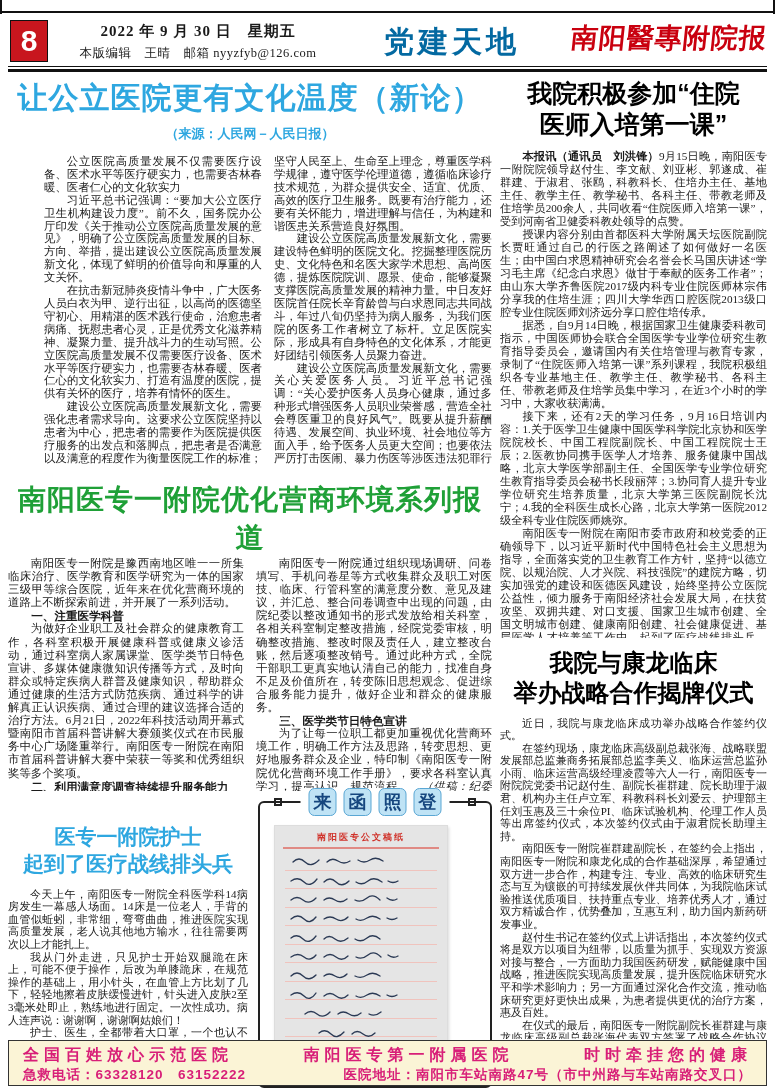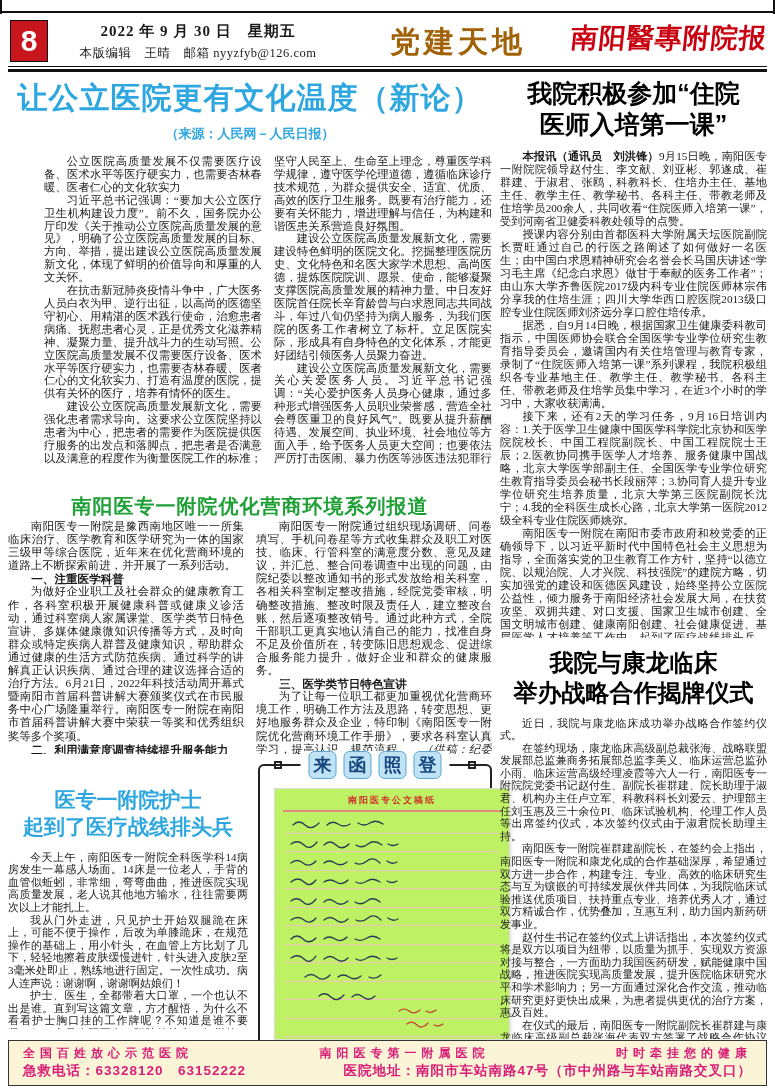--- a/index.html
+++ b/index.html
@@ -14,22 +14,22 @@
   .topline { position:absolute; left:0; right:0; top:11px; height:2px; background:#111; }
   .corner-tick { position:absolute; top:0; width:2px; height:14px; background:#111; }
   .hdr { position:absolute; left:8px; right:8px; top:20px; height:44px; }
   .pagenum { position:absolute; left:2px; top:0; width:38px; height:42px;
     background:#c8161e; border:1px solid #111; color:#fff; font-size:30px; font-weight:bold;
     display:flex; align-items:center; justify-content:center;
     font-family:"Liberation Sans","DejaVu Sans",sans-serif; }
   .dateblock { position:absolute; left:60px; top:2px; width:260px; text-align:center; }
   .dateline { font-size:15px; font-weight:bold; letter-spacing:1px; }
   .editorline { font-size:12.5px; margin-top:4px; letter-spacing:0.5px; }
-  .sectiontitle { position:absolute; left:360px; top:2px; width:180px; text-align:center;
-    font-size:30px; font-weight:900; color:#a16207; letter-spacing:4px;
+  .sectiontitle { position:absolute; left:376px; top:2px; width:180px; text-align:left;
+    font-size:30px; font-weight:900; color:#0369a1; letter-spacing:4px;
     font-family:"Liberation Sans","DejaVu Sans",sans-serif; }
   .masthead { position:absolute; right:0; top:0; width:205px; text-align:right;
     font-size:27px; font-weight:bold; color:#c9000f; transform:skewX(-6deg);
     font-family:"Liberation Serif","DejaVu Serif",serif; letter-spacing:1px; }
   .hdr-rules { position:absolute; left:8px; right:8px; top:66px; }
   .hdr-rules .thin { height:1px; background:#111; }
   .hdr-rules .thick { height:3px; background:#111; margin-top:2px; }
 
   
   .left-region { position:absolute; left:8px; top:74px; width:484px; }
@@ -38,22 +38,22 @@
   
   .a1-title { text-align:center; color:#2ea7e0; font-weight:bold; font-size:30px;
     letter-spacing:1px; font-family:"Liberation Sans","DejaVu Sans",sans-serif; margin-top:4px; }
   .a1-source { text-align:center; color:#2ea7e0; font-size:13px; font-weight:bold; margin-top:6px; }
   .a1-body { margin-top:12px; height:322px; overflow:hidden;
     column-count:2; column-gap:12px; column-fill:auto;
     font-size:11.4px; line-height:12.9px; text-align:justify;margin-left:36px; }
   .a1-body p { text-indent:2em; }
 
   
-  .green-title { text-align:center; color:#1fa037; font-weight:bold; font-size:20px;
-    letter-spacing:1px; margin-top:16px; font-family:"Liberation Sans","DejaVu Sans",sans-serif; }
+  .green-title { text-align:center; color:#1fa037; font-weight:bold; font-size:28px;
+    letter-spacing:1px; margin-top:4px; font-family:"Liberation Sans","DejaVu Sans",sans-serif; }
 
   
   .a4-body { display:flex; gap:12px; margin-top:0; height:234px; overflow:hidden;
     font-size:11.4px; line-height:13.1px; text-align:justify; }
   .a4-col { width:236px; }
   .a4-body p { text-indent:2em; }
   .subhead { font-weight:bold; text-indent:2em;
     font-family:"Liberation Sans","DejaVu Sans",sans-serif; font-size:11.6px; }
   .inline-byline { font-style:italic; }
 
@@ -69,22 +69,22 @@
   .letterbox { position:relative; width:234px; height:287px; border:2px solid #222;
     border-radius:6px; margin-top:4px; }
   .letterbox .corner { position:absolute; width:8px; height:8px; border:2px solid #222; top:-5px; }
   .letterbox .corner.l { left:14px; } .letterbox .corner.r { right:14px; }
   .lb-title { position:absolute; top:-15px; left:50%; transform:translateX(-50%);
     background:#fff; padding:0 8px; display:flex; gap:7px; }
   .lb-char { width:28px; height:28px; background:#bfe3f5; border:1px solid #5aa7d4;
     border-radius:6px; color:#16467e; font-weight:bold; font-size:18px;
     display:flex; align-items:center; justify-content:center;
     font-family:"Liberation Sans","DejaVu Sans",sans-serif; }
-  .letter-paper { position:absolute; left:14px; top:22px; width:236px; height:252px;
-    background:#bef264; border:1px solid #ddd; box-shadow:1px 2px 3px rgba(0,0,0,0.15); }
+  .letter-paper { position:absolute; left:14px; top:22px; width:174px; height:252px;
+    background:#e5e5e5; border:1px solid #ddd; box-shadow:1px 2px 3px rgba(0,0,0,0.15); }
   .letterhead { text-align:center; color:#d0342c; font-size:9px; letter-spacing:2px;
     padding-top:5px; font-weight:bold; }
   .letter-rule { margin:3px 8px 0 8px; height:2px; border-top:1px solid #e08a84;
     border-bottom:1px solid #e08a84; }
   .letter-lines { position:absolute; left:10px; right:10px; top:26px; bottom:8px; }
   .letter-lines div { height:18.5px; border-bottom:1px solid #f0c3bd; }
   .handwriting { position:absolute; left:6px; top:22px; }
 
   
   .r-title { text-align:center; color:#000000; font-weight:bold; font-size:25px;
@@ -93,21 +93,21 @@
   .r-body p { text-indent:2em; }
   .r-body1 { height:488px; }
   .r-title2 { margin-top:10px; font-size:24px; }
   .r-body2 { height:322px; font-size:11px; line-height:12.6px; }
   .lead-bold { font-weight:bold; }
 
   
   .footer { position:absolute; left:8px; right:8px; top:1040px; height:46px;
     background:#fbf4d6; border:1px solid #333; color:#d81e78; font-weight:bold;
     padding:4px 14px 0 14px; font-family:"Liberation Serif","DejaVu Serif",serif; }
-  .f-line1 { display:flex; justify-content:space-between; font-size:12px; letter-spacing:5px; }
+  .f-line1 { display:flex; justify-content:space-between; font-size:16px; letter-spacing:5px; }
   .f-line2 { display:flex; justify-content:space-between; font-size:13.5px; letter-spacing:1px; margin-top:0;
     font-family:"Liberation Sans","DejaVu Sans",sans-serif; }
 </style>
 </head>
 <body>
 
 <div class="page">
   <div class="topline"></div>
   <div class="corner-tick" style="left:0;"></div>
   <div class="corner-tick" style="right:0;"></div>

